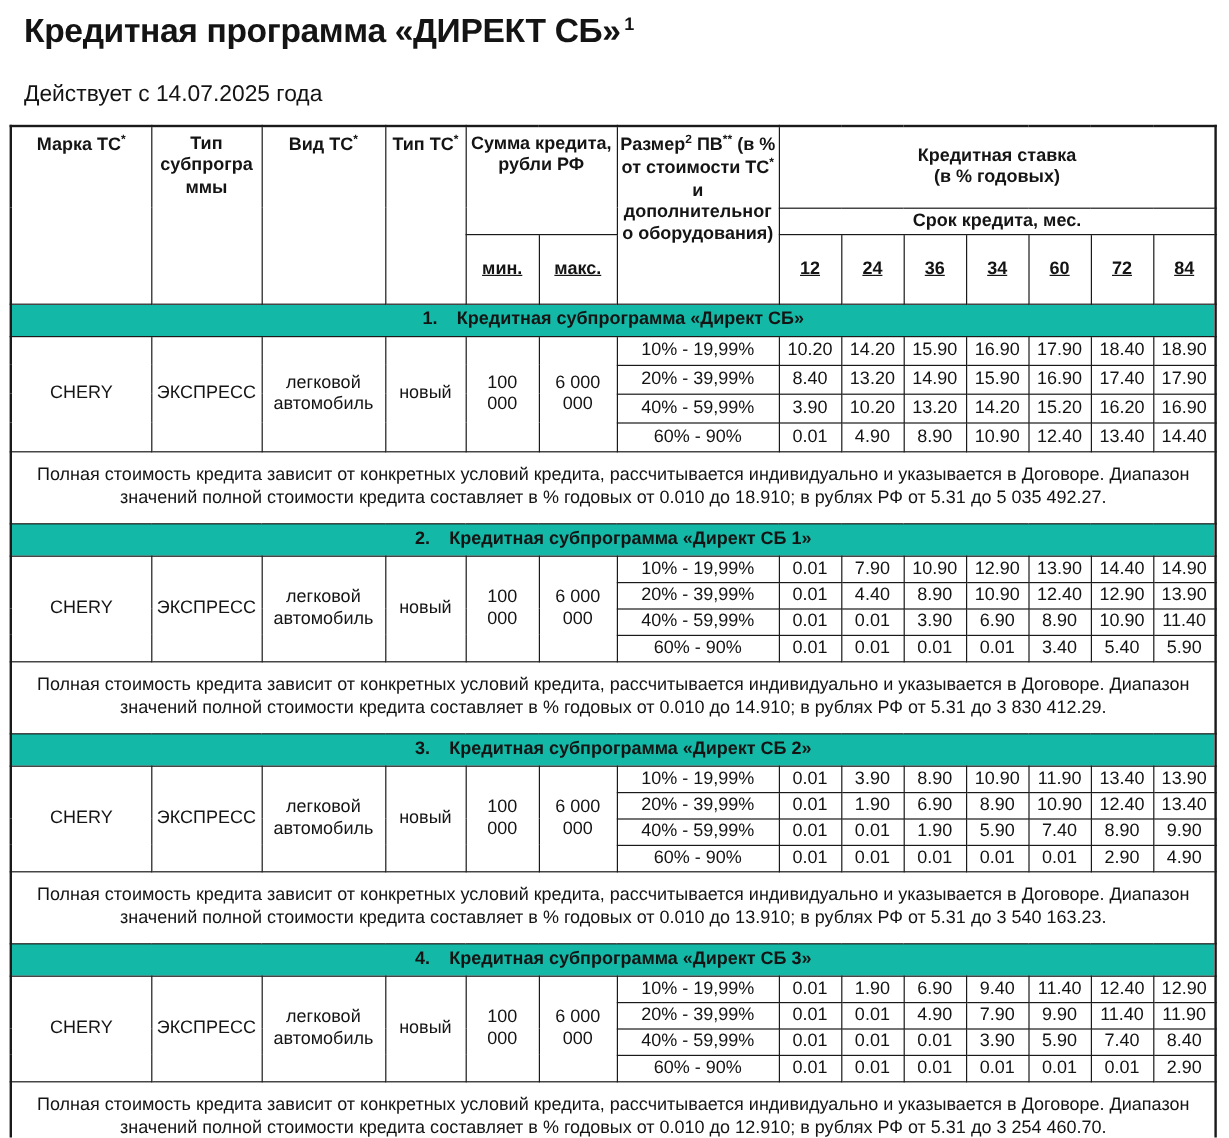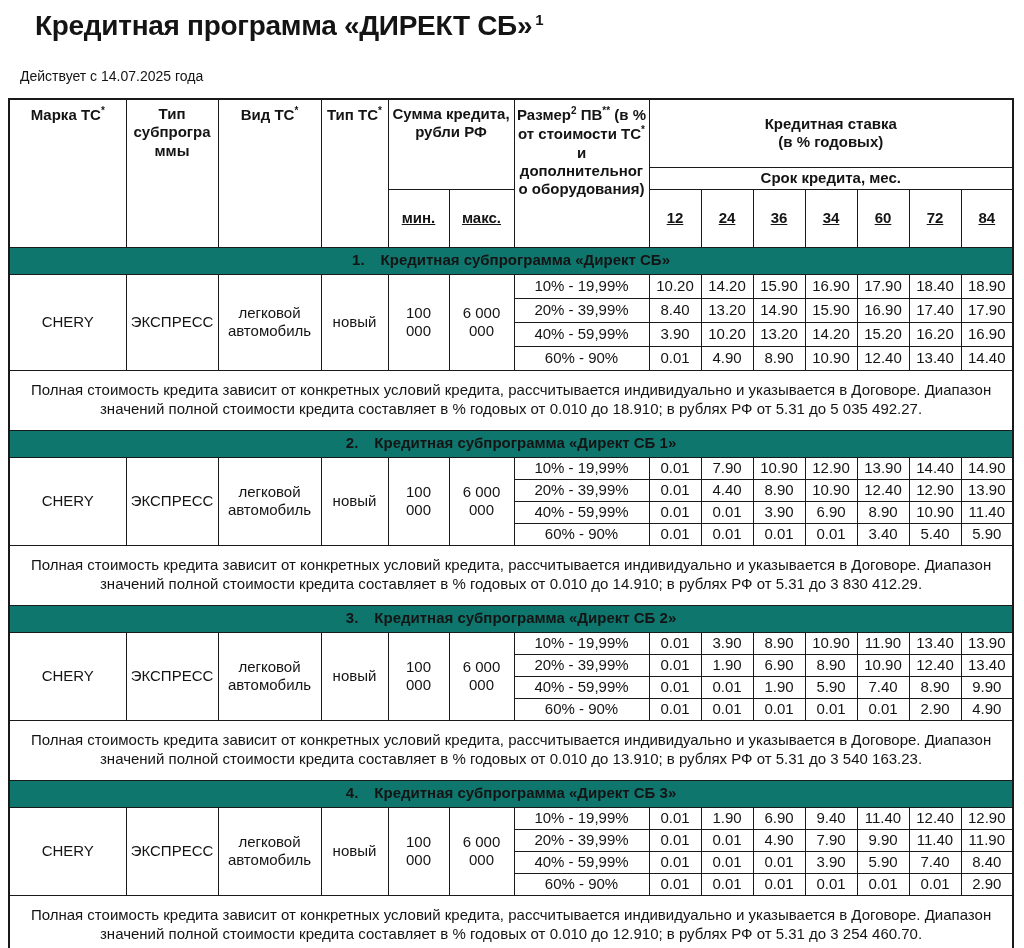--- a/index.html
+++ b/index.html
@@ -2,48 +2,48 @@
 <html><head>
 <meta charset="utf-8">
 <style>
   html,body{margin:0;padding:0;background:#fff;}
   body{
     width:1024px;height:948px;overflow:hidden;
     font-family:"Liberation Sans","DejaVu Sans",sans-serif;
     color:#141414;
   }
   .doc-title{
-    margin:10px 0 0 35px;
+    margin:10px 0 0 20px;
     font-size:28px;font-weight:700;letter-spacing:-0.3px;
   }
   .doc-title sup{font-size:15px;margin-left:3px;}
   .doc-subtitle{
     margin:26px 0 0 20px;
-    font-size:14px;
+    font-size:19px;
   }
   table.credit{
     border-collapse:collapse;table-layout:fixed;
     width:1006px;margin:14px 0 0 8px;
     border:2px solid #1a1a1a;
   }
   table.credit th, table.credit td{
     border:1px solid #1a1a1a;
     font-size:15px;line-height:1.22;
     text-align:center;vertical-align:middle;
     padding:1px 2px;
     word-break:break-word;overflow-wrap:break-word;
     overflow:hidden;
   }
   table.credit thead th{font-weight:700;}
   .vtop{vertical-align:top !important;padding-top:5px !important;}
   tr.hdr-a{height:68px;margin-left:24px;}
   tr.hdr-b{height:22px;}
   tr.hdr-c{height:58px;text-decoration:underline;}
   tr.band td{
-    background:#0f766e;
+    background:#14b8a6;
     font-weight:700;height:24px;
   }
   .secnum{margin-right:16px;}
   tr.pvrow{height:22px;}
   tr.pvrow.tall{height:24px;}
   td.rowspan-cell{vertical-align:top;padding-top:3px;}
   td.amount{white-space:pre-line;}
   tr.note td{
     height:55px;line-height:1.25;
     padding:2px 4px;text-align:center;

